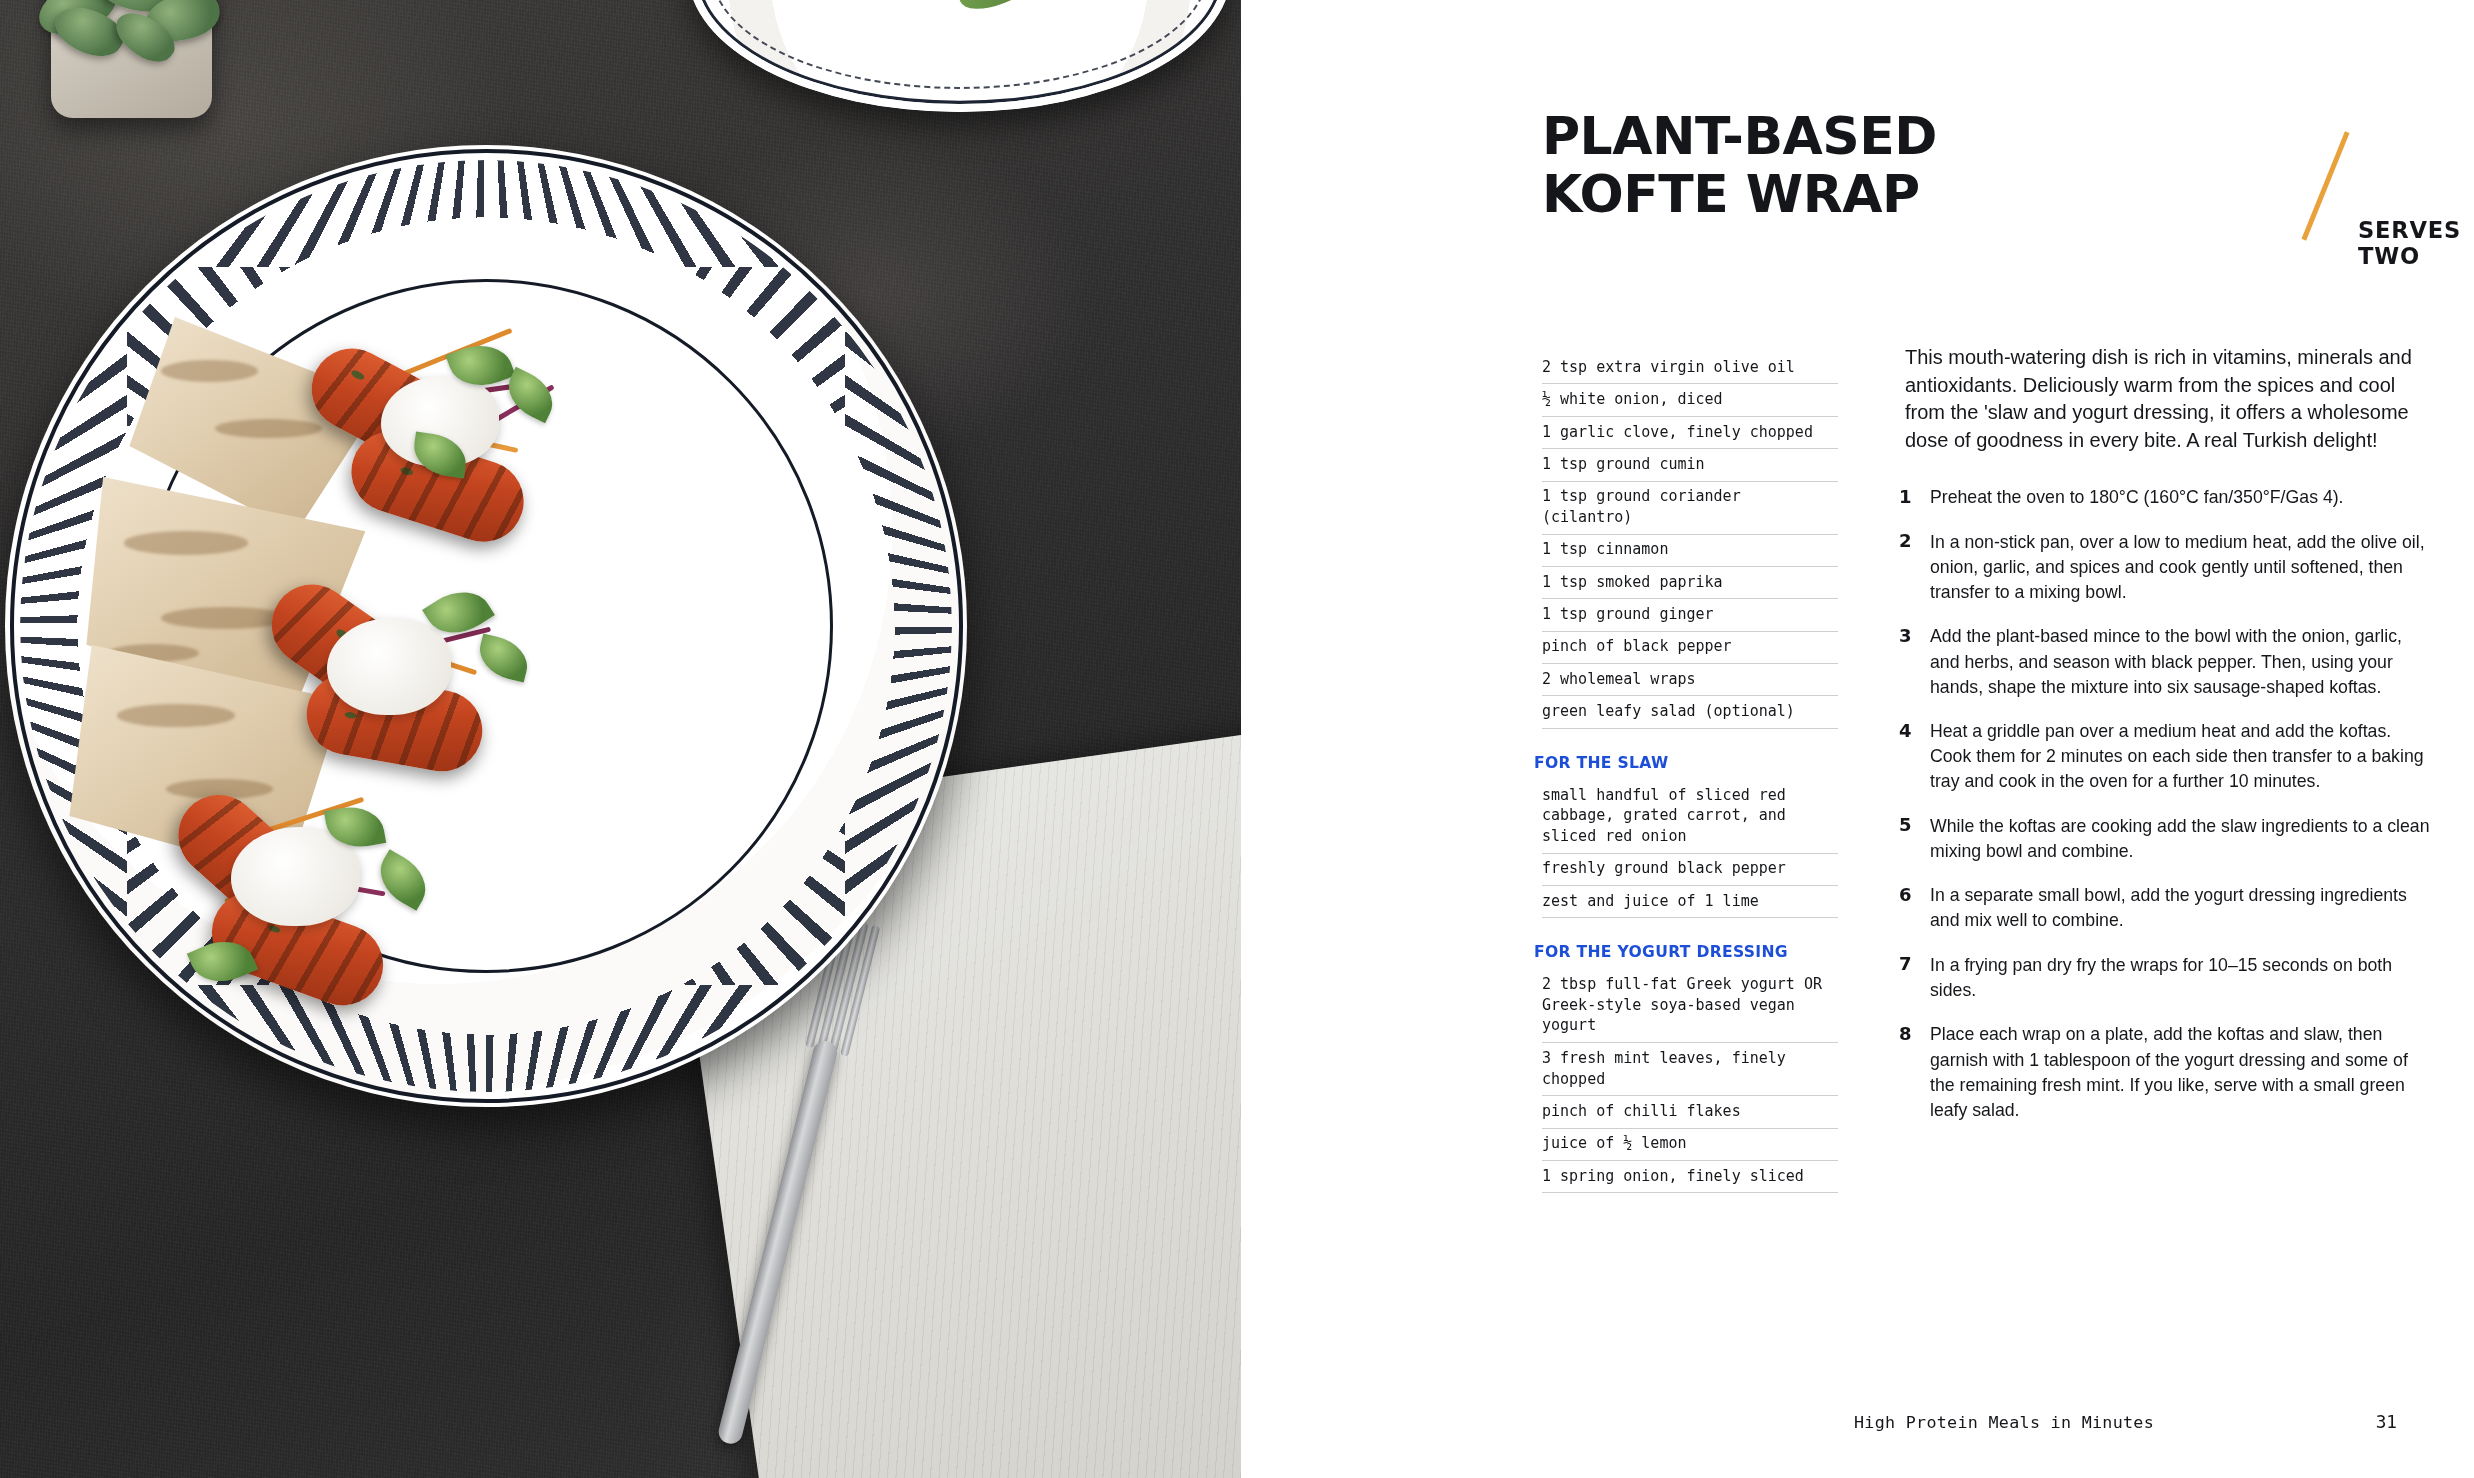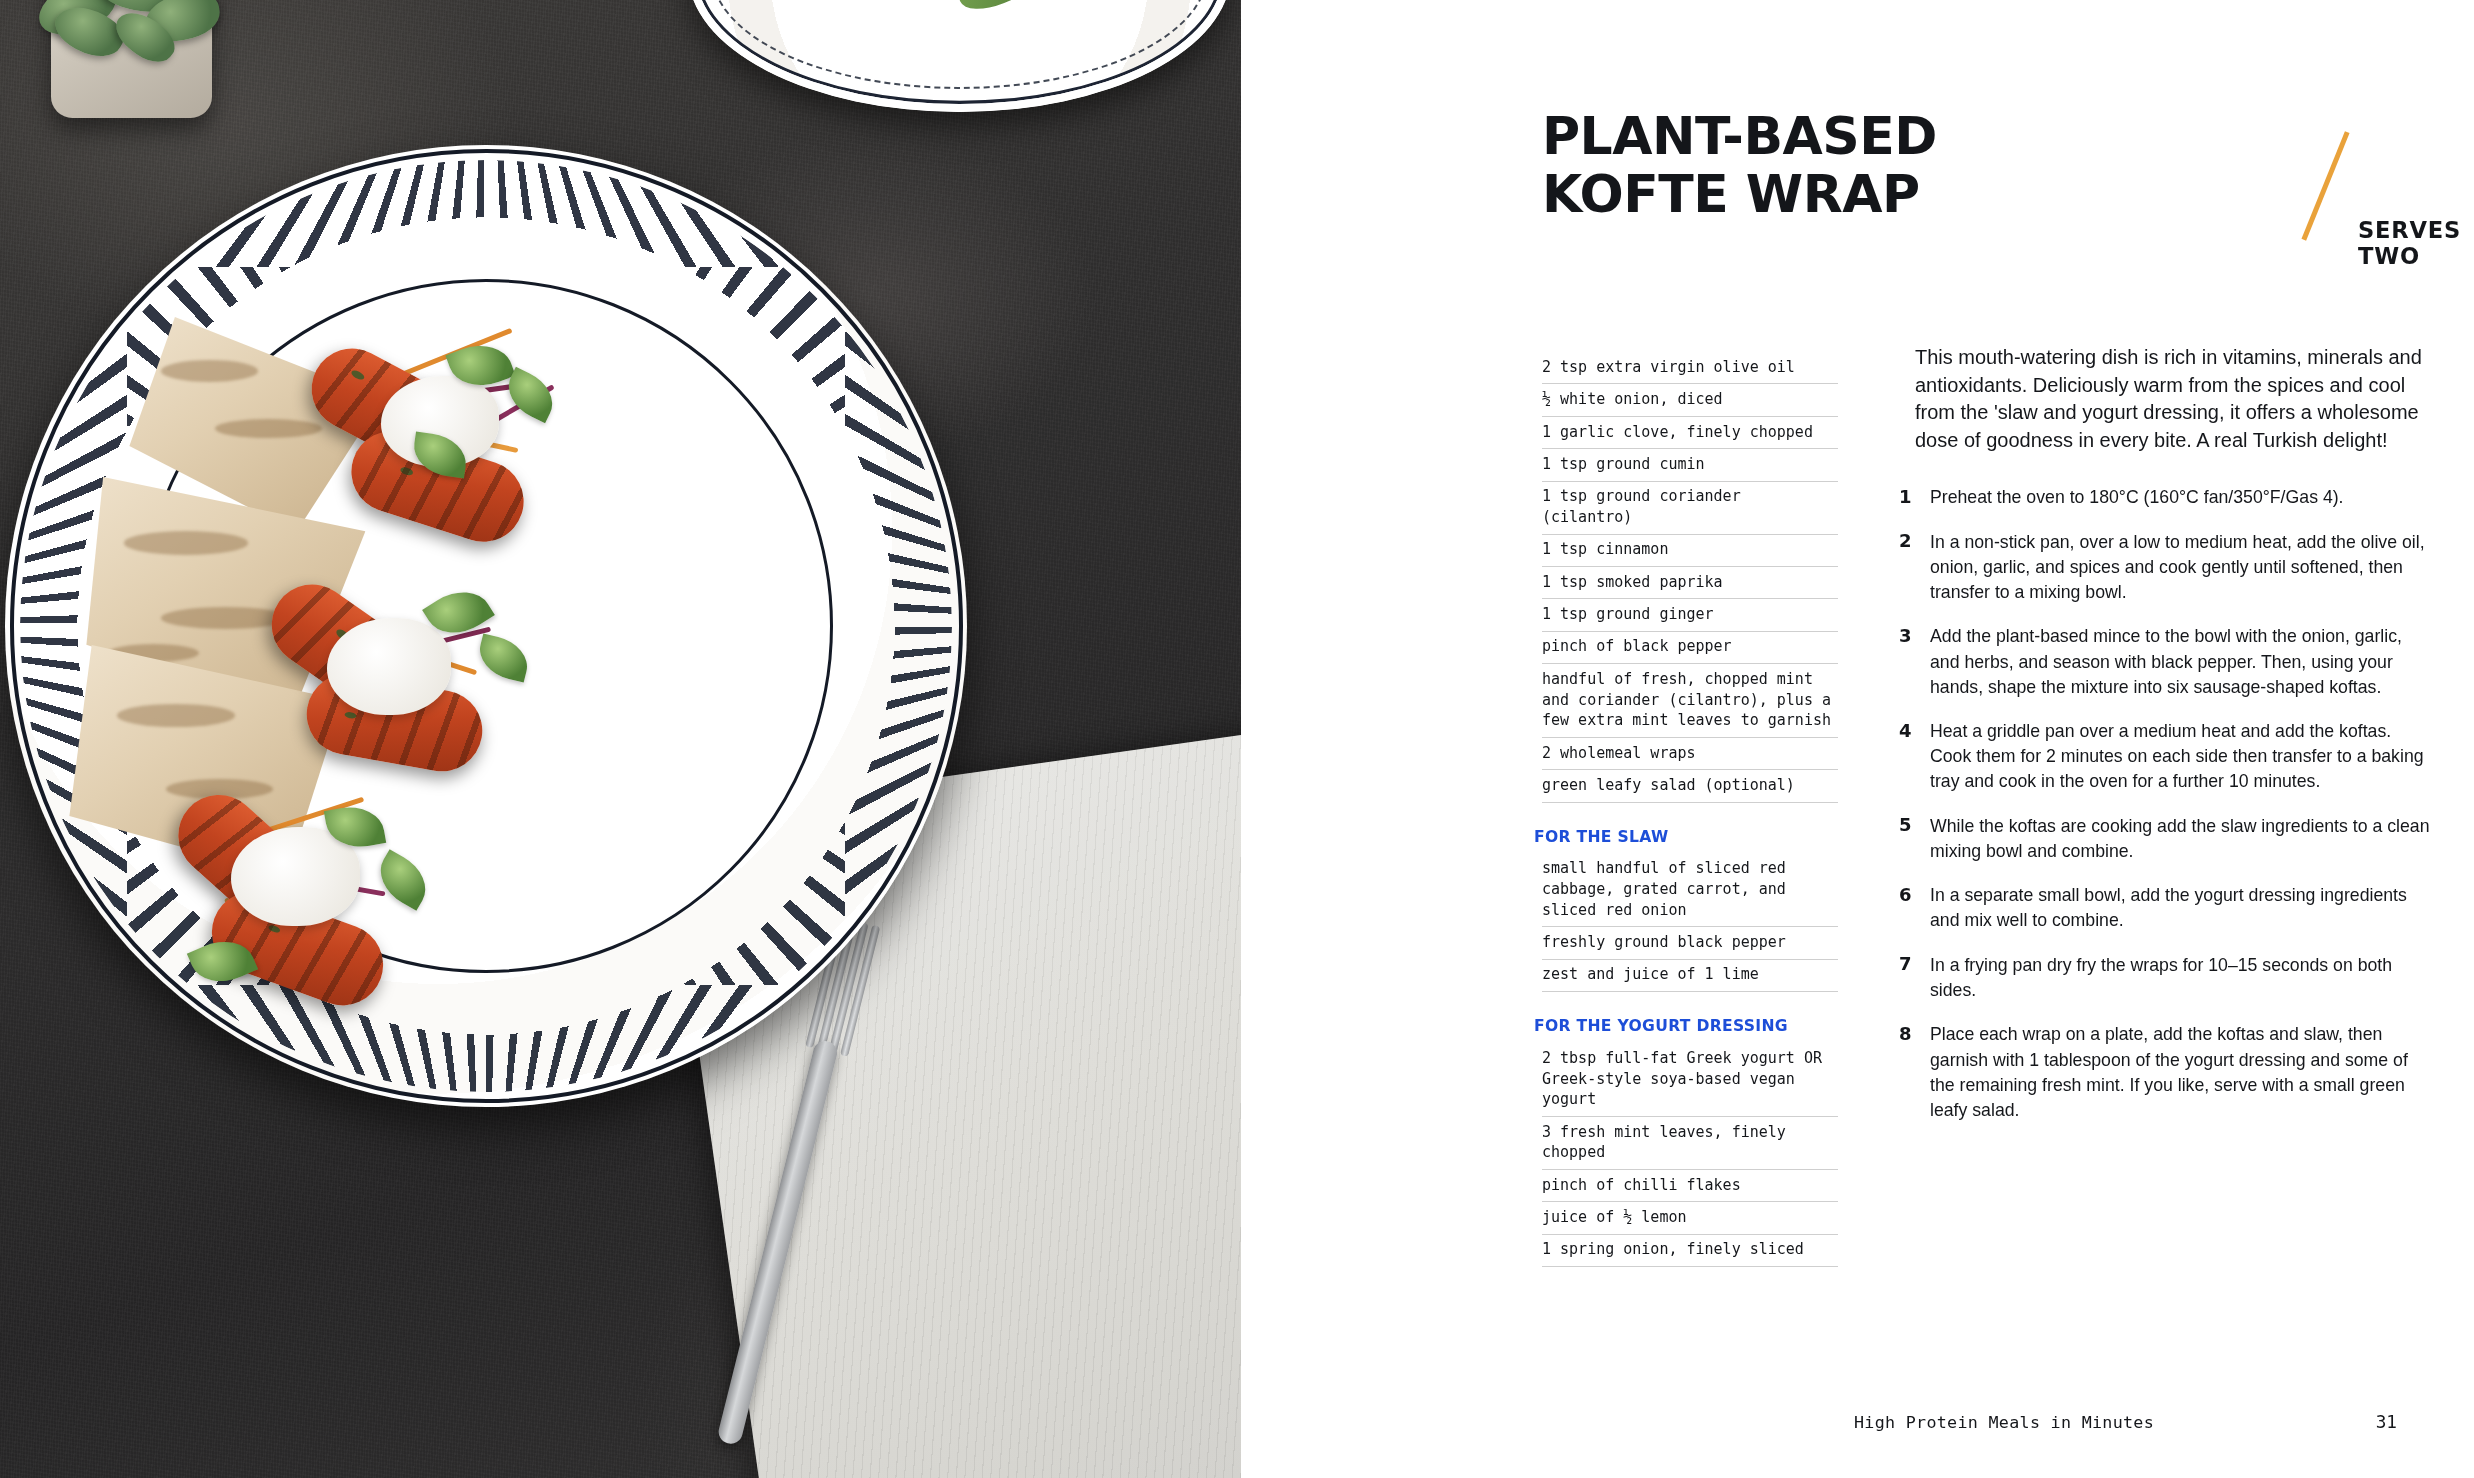--- a/index.html
+++ b/index.html
@@ -361,21 +361,21 @@
     position: absolute;
     left: 658px;
     top: 344px;
     width: 537px;
   }
   .intro {
     font-family: "Liberation Sans", sans-serif;
     font-size: 20px;
     line-height: 1.38;
     color: #15171b;
-    margin: 0 0 31px 16px;
+    margin: 0 0 31px 6px;
   }
   .steps {
     list-style: none;
     margin: 0;
     padding: 0;
   }
   .step {
     position: relative;
     padding-left: 31px;
     margin-bottom: 19.3px;
@@ -540,21 +540,20 @@
       <ul class="ing-list">
         <li>2 tsp extra virgin olive oil</li>
         <li>½ white onion, diced</li>
         <li>1 garlic clove, finely chopped</li>
         <li>1 tsp ground cumin</li>
         <li>1 tsp ground coriander (cilantro)</li>
         <li>1 tsp cinnamon</li>
         <li>1 tsp smoked paprika</li>
         <li>1 tsp ground ginger</li>
         <li>pinch of black pepper</li>
-        <li>handful of fresh, chopped mint and coriander (cilantro), plus a few extra mint leaves to garnish</li>
         <li>2 wholemeal wraps</li>
         <li>green leafy salad (optional)</li>
       </ul>
 
       <div class="sub-head">FOR THE SLAW</div>
       <ul class="ing-list">
         <li>small handful of sliced red cabbage, grated carrot, and sliced red onion</li>
         <li>freshly ground black pepper</li>
         <li>zest and juice of 1 lime</li>
       </ul>

